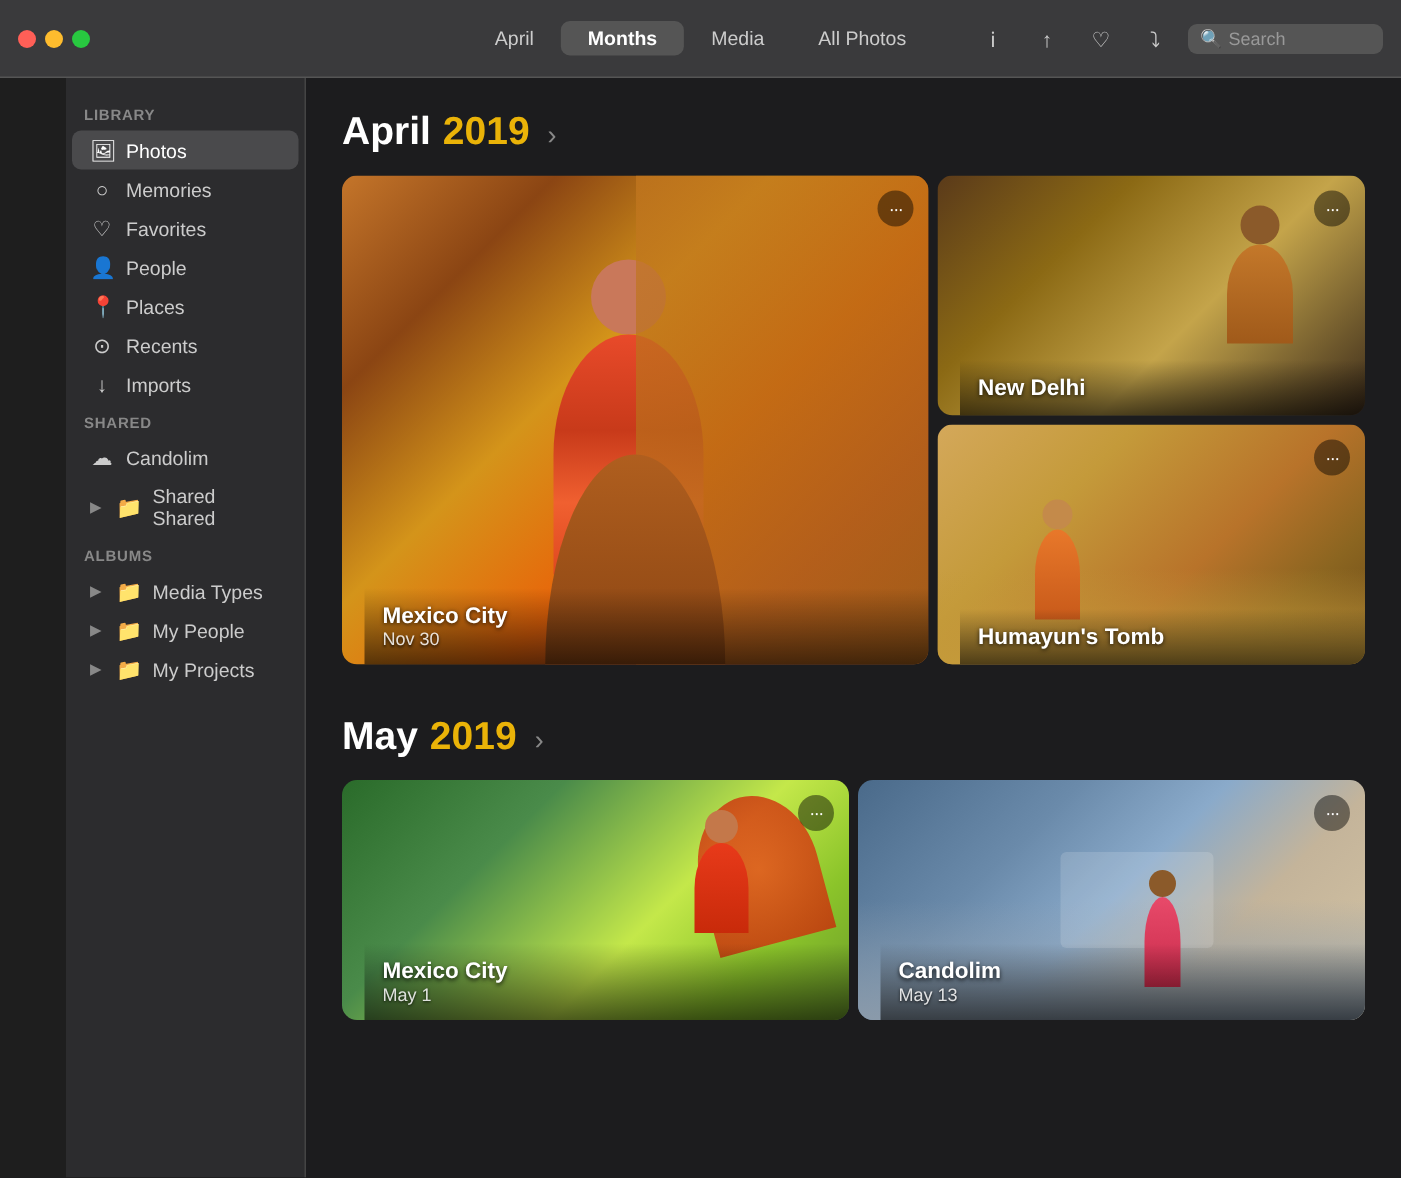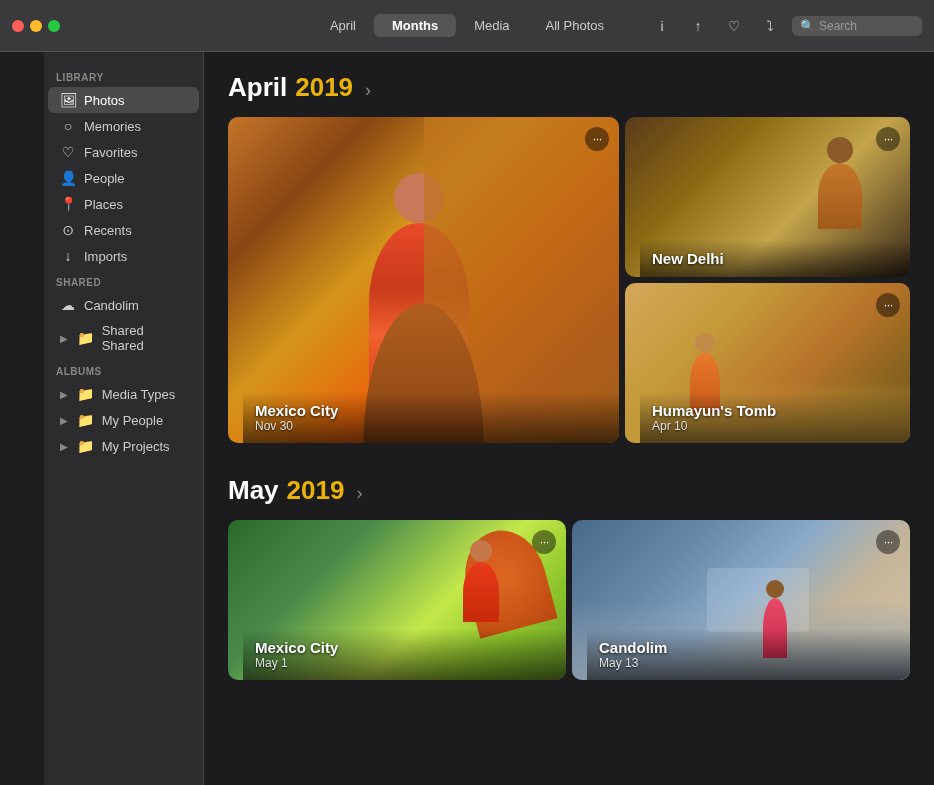--- a/index.html
+++ b/index.html
@@ -517,21 +517,20 @@
 
               <div style="position:absolute;bottom:0;left:0;right:0;height:40%;background:linear-gradient(0deg,#c49a3a,transparent);"></div>
               <div class="hum-person">
                 <div class="hum-head"></div>
                 <div class="hum-body"></div>
               </div>
             </div>
           </div>
           <div class="photo-caption">
             <div class="photo-caption-title">Humayun's Tomb</div>
-            <div class="photo-caption-date">Apr 10</div>
           </div>
           <button class="photo-more-btn">···</button>
         </div>
 
       </div>
     </div>
 
     <div class="month-section">
       <div class="month-header">
         <span class="month-name">May</span>

